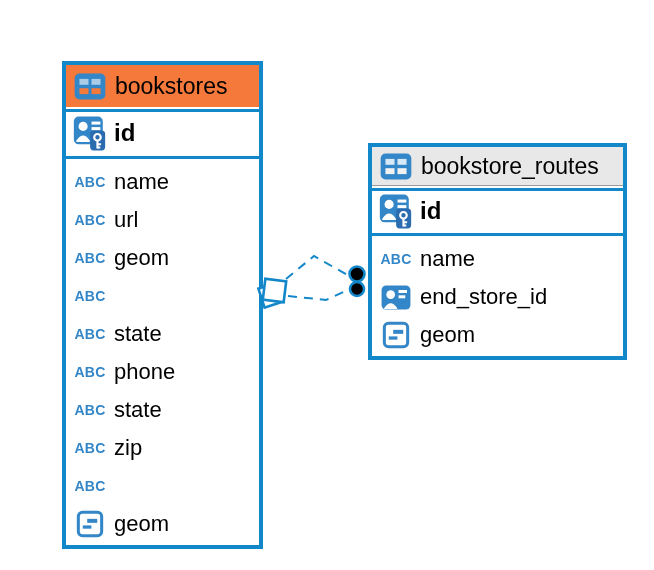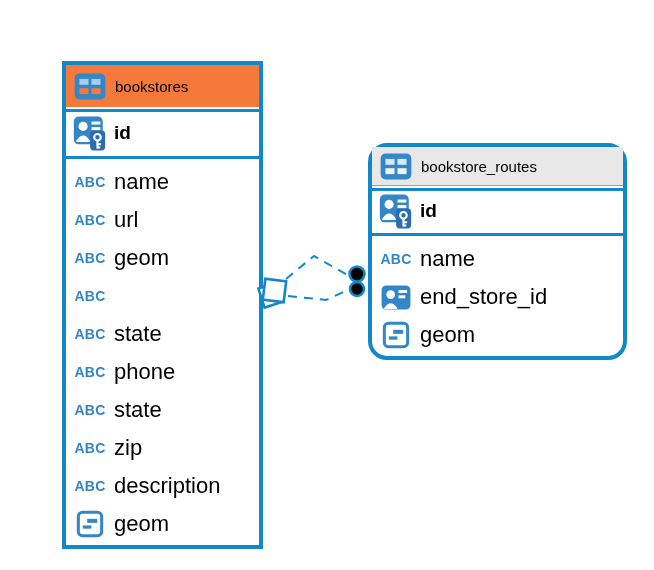--- a/index.html
+++ b/index.html
@@ -6,32 +6,32 @@
   body{
     width:654px;height:570px;position:relative;background:#ffffff;
     font-family:"Liberation Sans", sans-serif;color:#000;overflow:hidden;
   }
   .canvas{position:absolute;inset:0;}
   .er-table{
     position:absolute;background:#fff;border:4px solid #1287C9;
     box-sizing:border-box;z-index:1;
   }
   .t-bookstores{left:62px;top:61px;width:201px;}
-  .t-routes{left:368px;top:143px;width:259px;border-radius:19px;}
+  .t-routes{left:368px;top:143px;width:259px;}
   .thead{
     display:flex;align-items:center;gap:9px;height:42px;padding:0 8px;
-    font-size:15px;white-space:nowrap;
+    font-size:23px;white-space:nowrap;
   }
   .thead.orange{background:#F6793C;}
   .thead.gray{background:#E8E8E8;border-bottom:1px solid #9B9B9B;}
   .t-routes .thead{height:38px;}
   .sep{height:2px;background:#fff;border-bottom:3px solid #1287C9;}
   .idrow{
     display:flex;align-items:center;gap:8px;height:42px;padding:0 7px;
-    font-size:19px;font-weight:bold;white-space:nowrap;
+    font-size:24px;font-weight:bold;white-space:nowrap;
   }
   .t-routes .idrow{height:40px;}
   .fields{padding:4px 0 2px;}
   .frow{
     display:flex;align-items:center;gap:9px;height:38px;padding:0 9px;
     font-size:22px;white-space:nowrap;
   }
   .icon-slot{width:30px;display:flex;justify-content:center;align-items:center;flex:0 0 30px;}
   .abc{
     color:#3386C7;font-weight:bold;font-size:14px;letter-spacing:0.2px;
@@ -155,21 +155,20 @@
       <div class="frow">
         <span class="icon-slot">
             <span class="abc">ABC</span>
           </span>
         <span>zip</span>
       </div>
       <div class="frow">
         <span class="icon-slot">
             <span class="abc">ABC</span>
           </span>
-        <span>description</span>
       </div>
       <div class="frow">
         <span class="icon-slot">
           <svg width="28" height="28" viewBox="0 0 24 24">
               <use href="#ic-geom"></use>
             </svg>
         </span>
         <span>geom</span>
       </div>
     </div>

